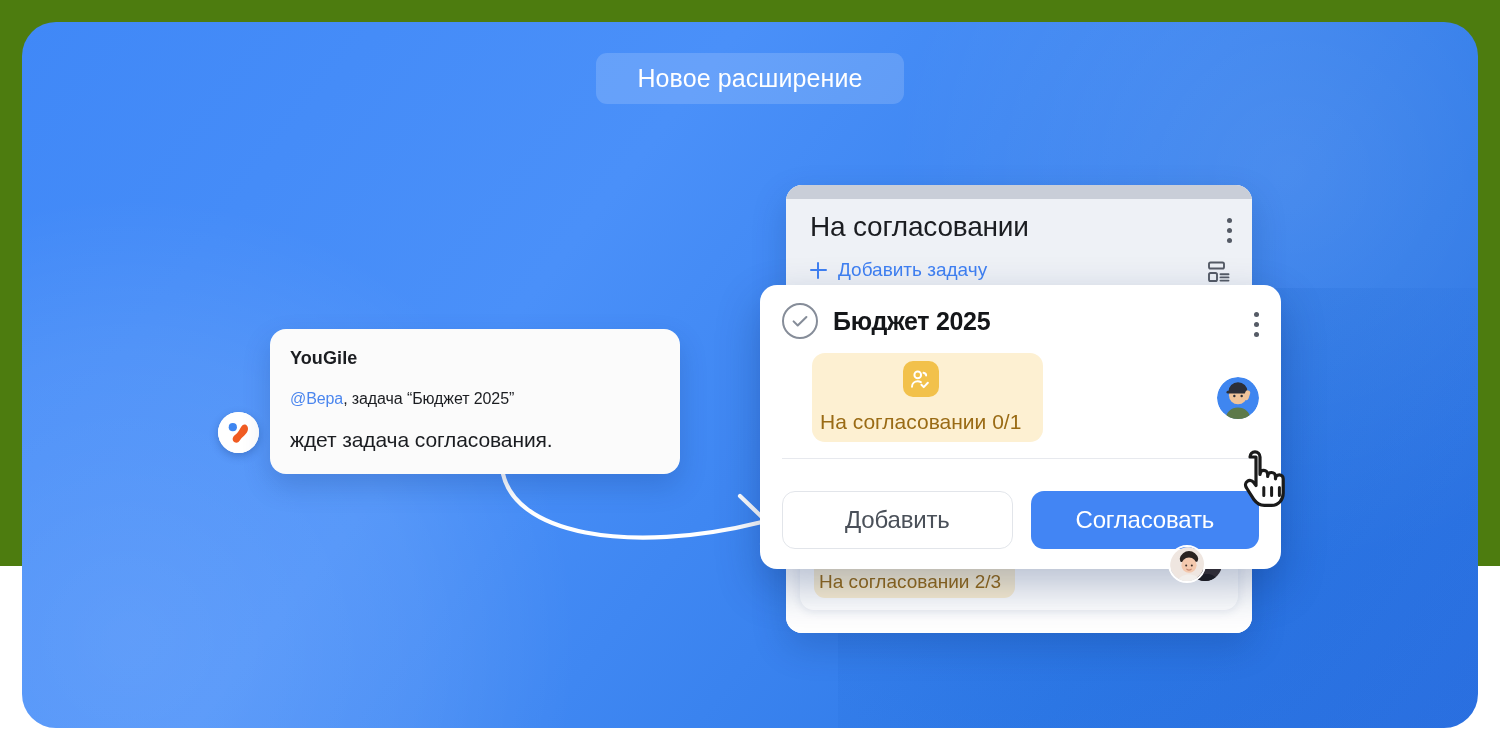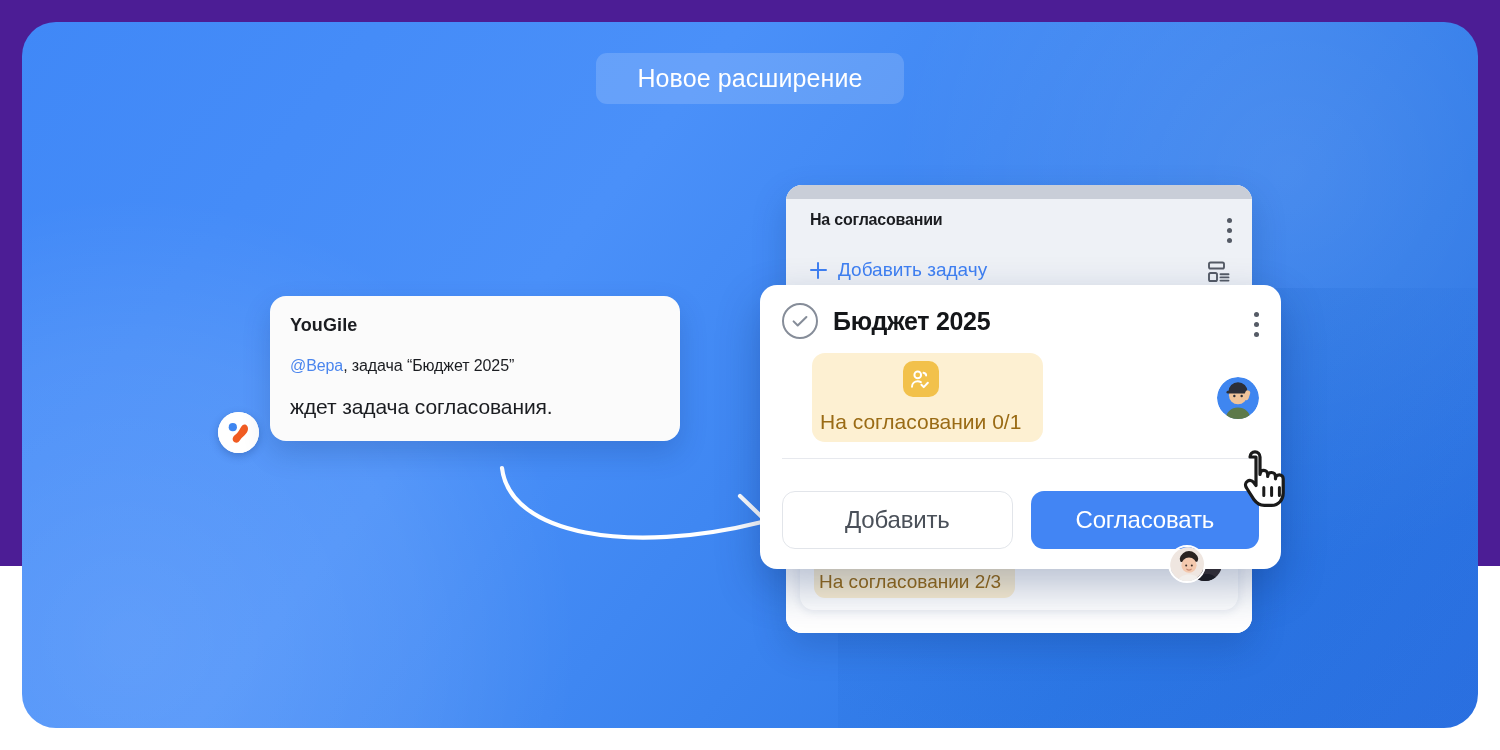--- a/index.html
+++ b/index.html
@@ -2,21 +2,21 @@
 <html><head>
 <meta charset="utf-8">
 <style>
   html,body{margin:0;padding:0;}
   body{
     width:1500px;height:750px;
     background:#ffffff;
     font-family:"Liberation Sans","DejaVu Sans",sans-serif;
     overflow:hidden;
   }
-  #stage{position:relative;width:1500px;height:566px;background:#4c1d95;}
+  #stage{position:relative;width:1500px;height:566px;background:#4d7c0f;}
 
   
   .panel{
     position:absolute;left:22px;top:22px;width:1456px;height:706px;
     border-radius:34px;overflow:hidden;
     background:linear-gradient(128deg,#4088f7 0%,#4a90f9 36%,#2f7ae8 78%,#2a6fe0 100%);
   }
   .panel .glow-a{
     position:absolute;left:-340px;top:170px;width:900px;height:900px;border-radius:50%;
     background:radial-gradient(circle at 50% 50%, rgba(255,255,255,.13) 0%, rgba(255,255,255,.07) 45%, rgba(255,255,255,0) 70%);
@@ -43,21 +43,21 @@
     position:absolute;left:786px;top:185px;width:466px;height:448px;
     border-radius:16px;background:#ffffff;
     box-shadow:0 14px 34px rgba(13,46,110,.22);
     overflow:hidden;
   }
   .col-topstrip{height:14px;background:#c9ced8;}
   .col-head{
     background:#eef1f6;padding:12px 20px 14px 24px;
   }
   .col-title-row{display:flex;align-items:flex-start;justify-content:space-between;}
-  .col-title{font-size:16px;font-weight:bold;color:#1b1d21;letter-spacing:-.2px;line-height:1.15;}
+  .col-title{font-size:28px;font-weight:normal;color:#1b1d21;letter-spacing:-.2px;line-height:1.15;}
   .kebab{width:5px;display:flex;flex-direction:column;gap:5px;align-items:center;padding-top:7px;cursor:pointer;}
   .kebab i{display:block;width:5px;height:5px;border-radius:50%;background:#555b66;}
   .col-add-row{display:flex;align-items:flex-start;justify-content:space-between;margin-top:16px;}
   .col-add{display:flex;align-items:center;gap:11px;color:#3f80f2;font-size:19px;}
   .plus{position:relative;width:17px;height:17px;display:inline-block;}
   .plus:before,.plus:after{content:"";position:absolute;background:#3f80f2;border-radius:1px;}
   .plus:before{left:0;top:7px;width:17px;height:2.4px;}
   .plus:after{top:0;left:7px;height:17px;width:2.4px;}
 
   
@@ -92,21 +92,21 @@
 
   
   .avatar{width:38px;height:38px;border-radius:50%;overflow:hidden;position:relative;flex:0 0 38px;}
   .av-stack{position:relative;width:56px;height:38px;}
   .av-stack .avatar{position:absolute;top:0;border:2px solid #fff;box-sizing:border-box;}
   .av-stack .a2{right:0;}
   .av-stack .a1{left:0;z-index:2;}
 
   
   .notif{
-    position:absolute;left:270px;top:296px;width:410px;
+    position:absolute;left:270px;top:329px;width:410px;
     background:#fbfbfb;border-radius:16px;padding:19px 24px 22px 20px;
     box-sizing:border-box;box-shadow:0 12px 28px rgba(13,46,110,.20);
   }
   .notif-app{font-size:18px;font-weight:bold;color:#1b1d21;letter-spacing:.1px;}
   .notif-l1{margin-top:21px;font-size:16px;color:#1b1d21;letter-spacing:-.1px;}
   .notif-l2{margin-top:20px;font-size:21px;color:#1b1d21;letter-spacing:-.1px;}
   .mention{color:#4b86ee;}
   .yg-logo{
     position:absolute;left:218px;top:412px;width:41px;height:41px;border-radius:50%;
     background:#ffffff;box-shadow:0 3px 9px rgba(10,40,100,.28);

